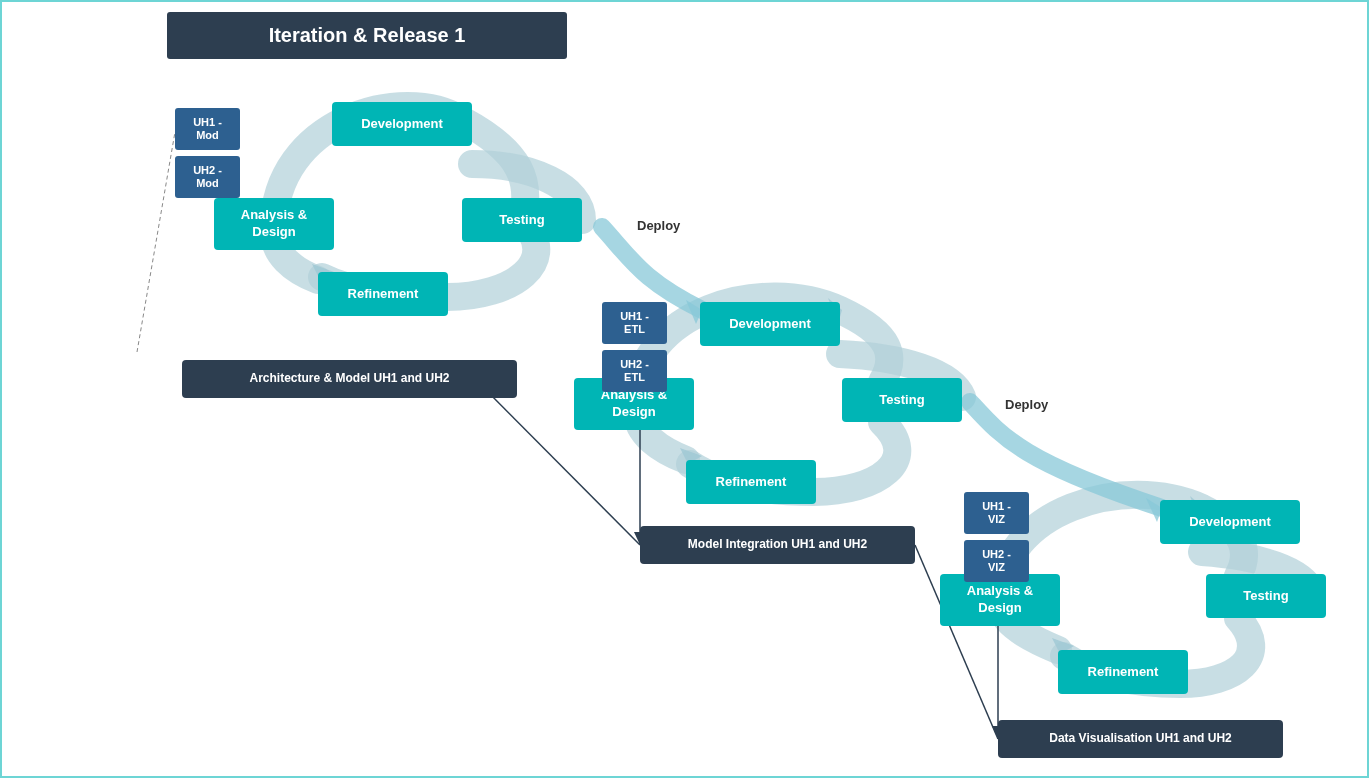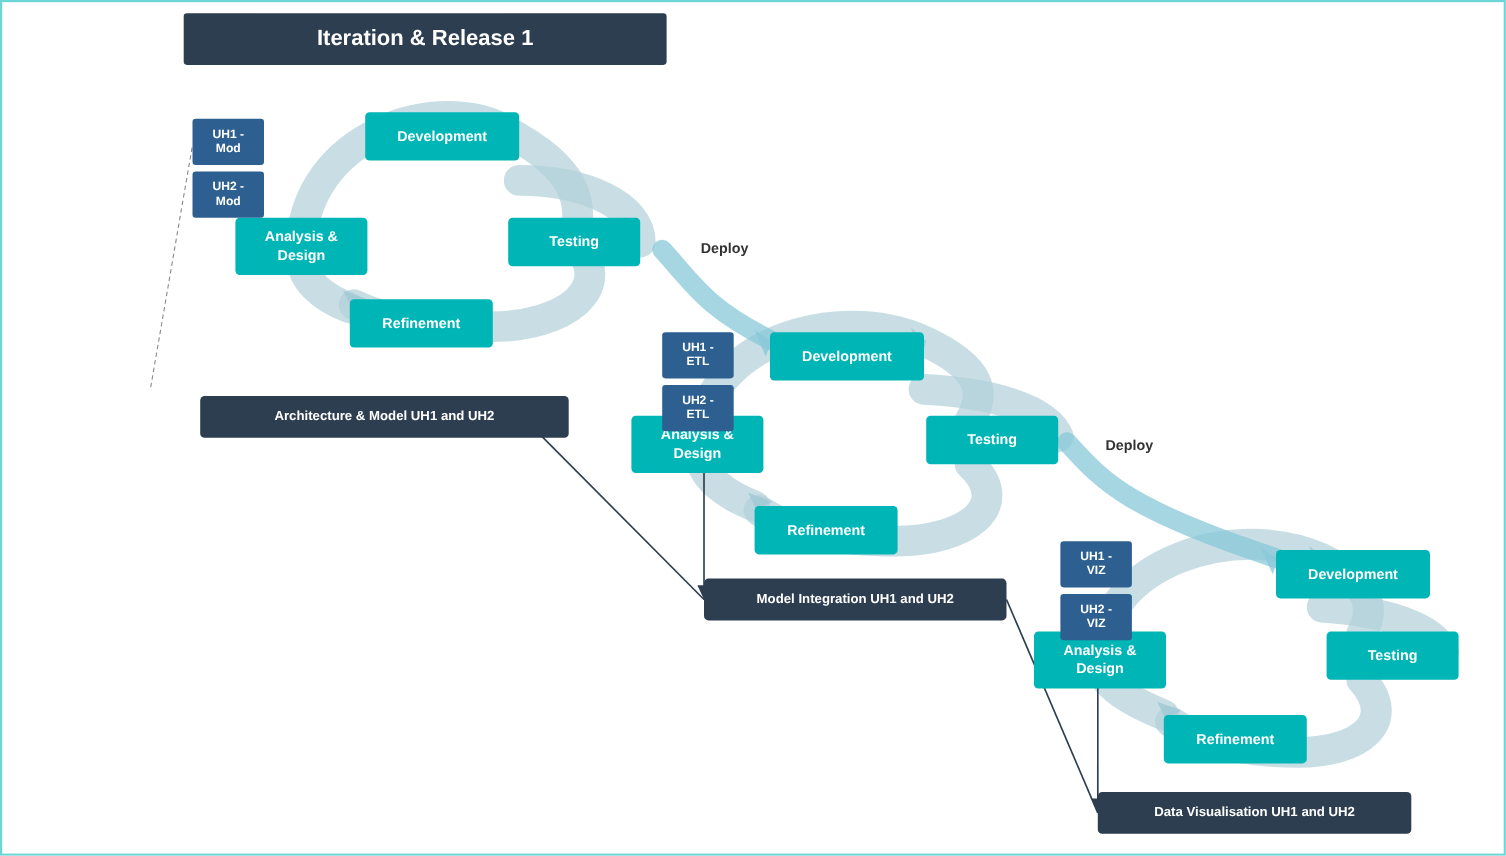--- a/index.html
+++ b/index.html
@@ -25,21 +25,21 @@
       position: absolute;
       top: 10px;
       background: #2d3e50;
       color: white;
       font-size: 20px;
       font-weight: bold;
       text-align: center;
       padding: 12px 20px;
       border-radius: 3px;
     }
-    .header-1 { left: 165px; width: 439px; }
+    .header-1 { left: 165px; width: 400px; }
     .header-2 { left: 590px; width: 380px; }
     .header-3 { left: 1000px; width: 340px; }
 
     
     .product-backlog {
       position: absolute;
       left: 0px;
       top: 305px;
       background: #00b5b5;
       color: white;

